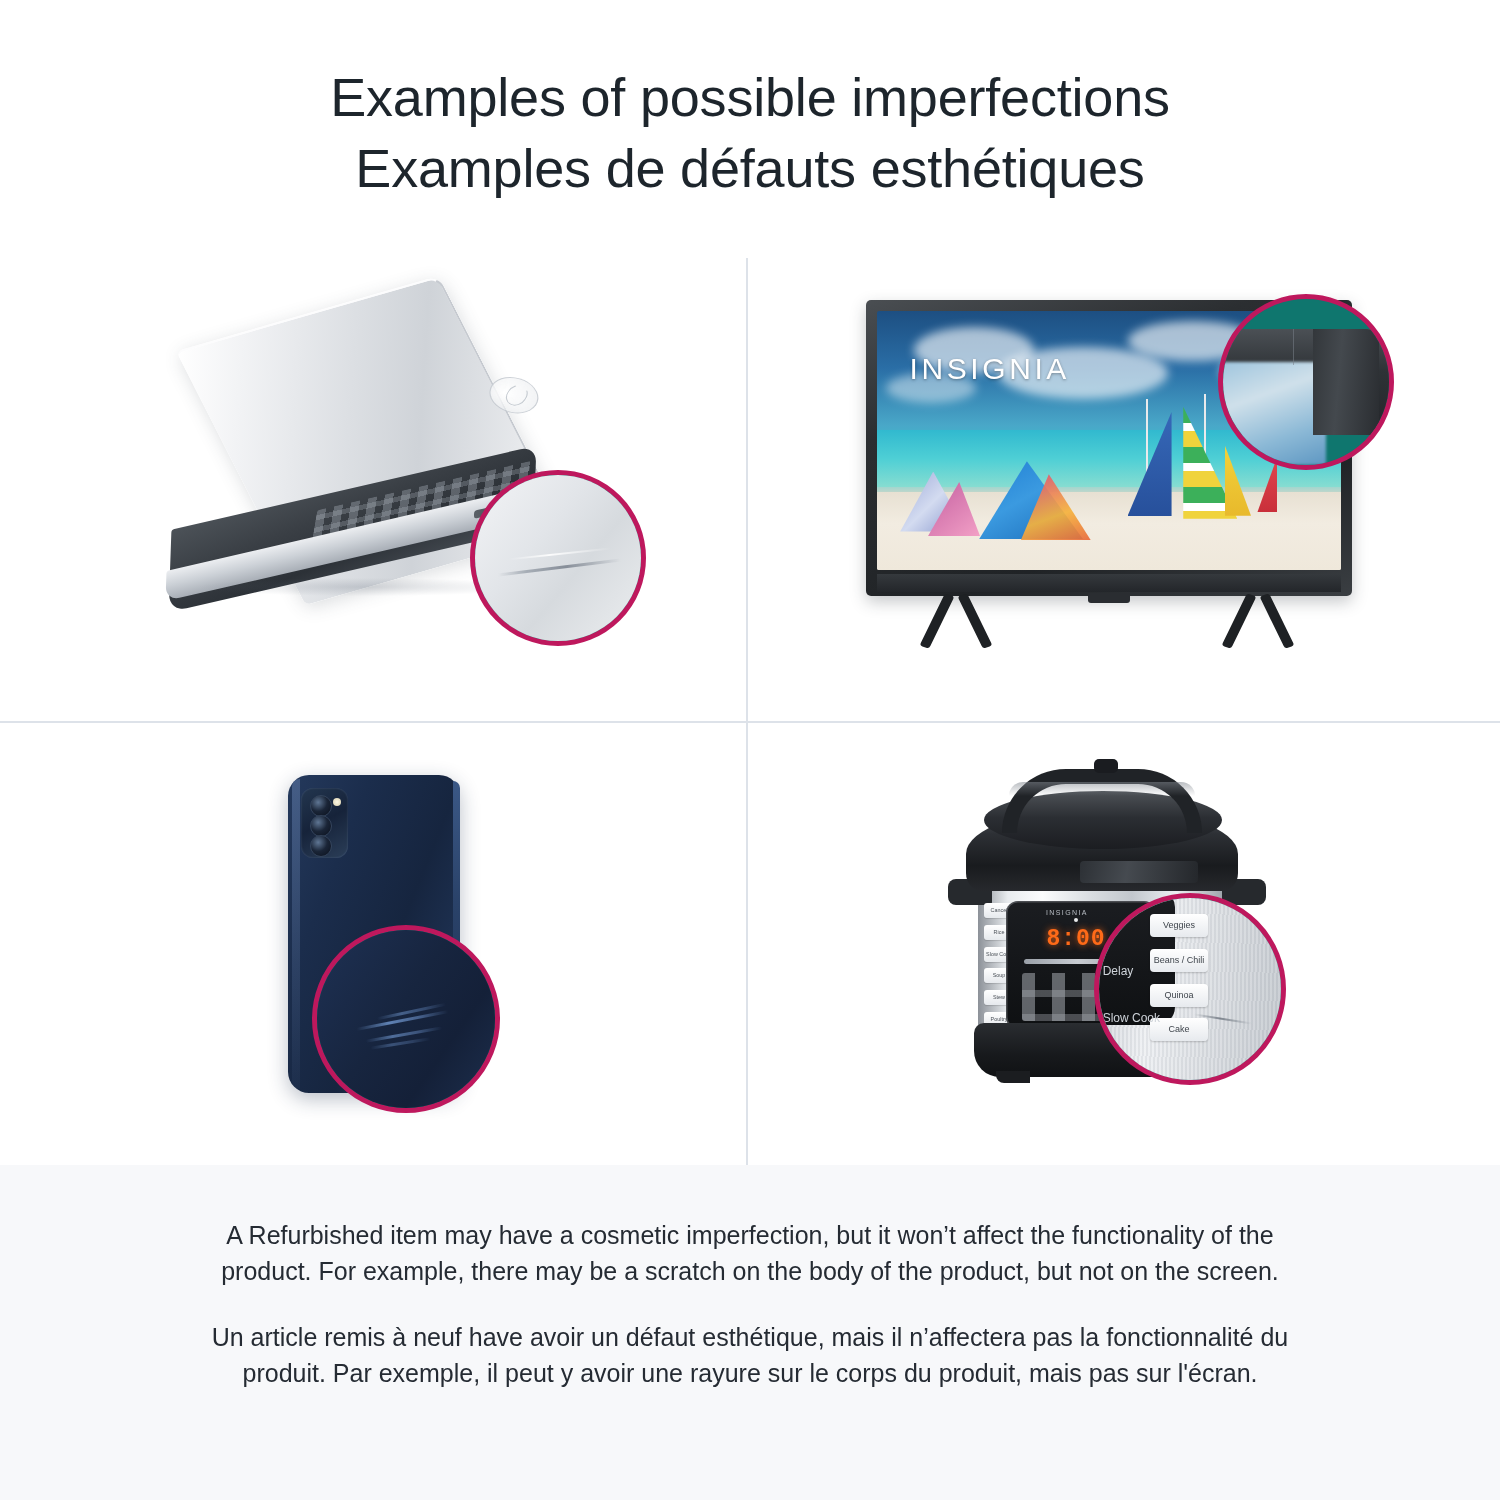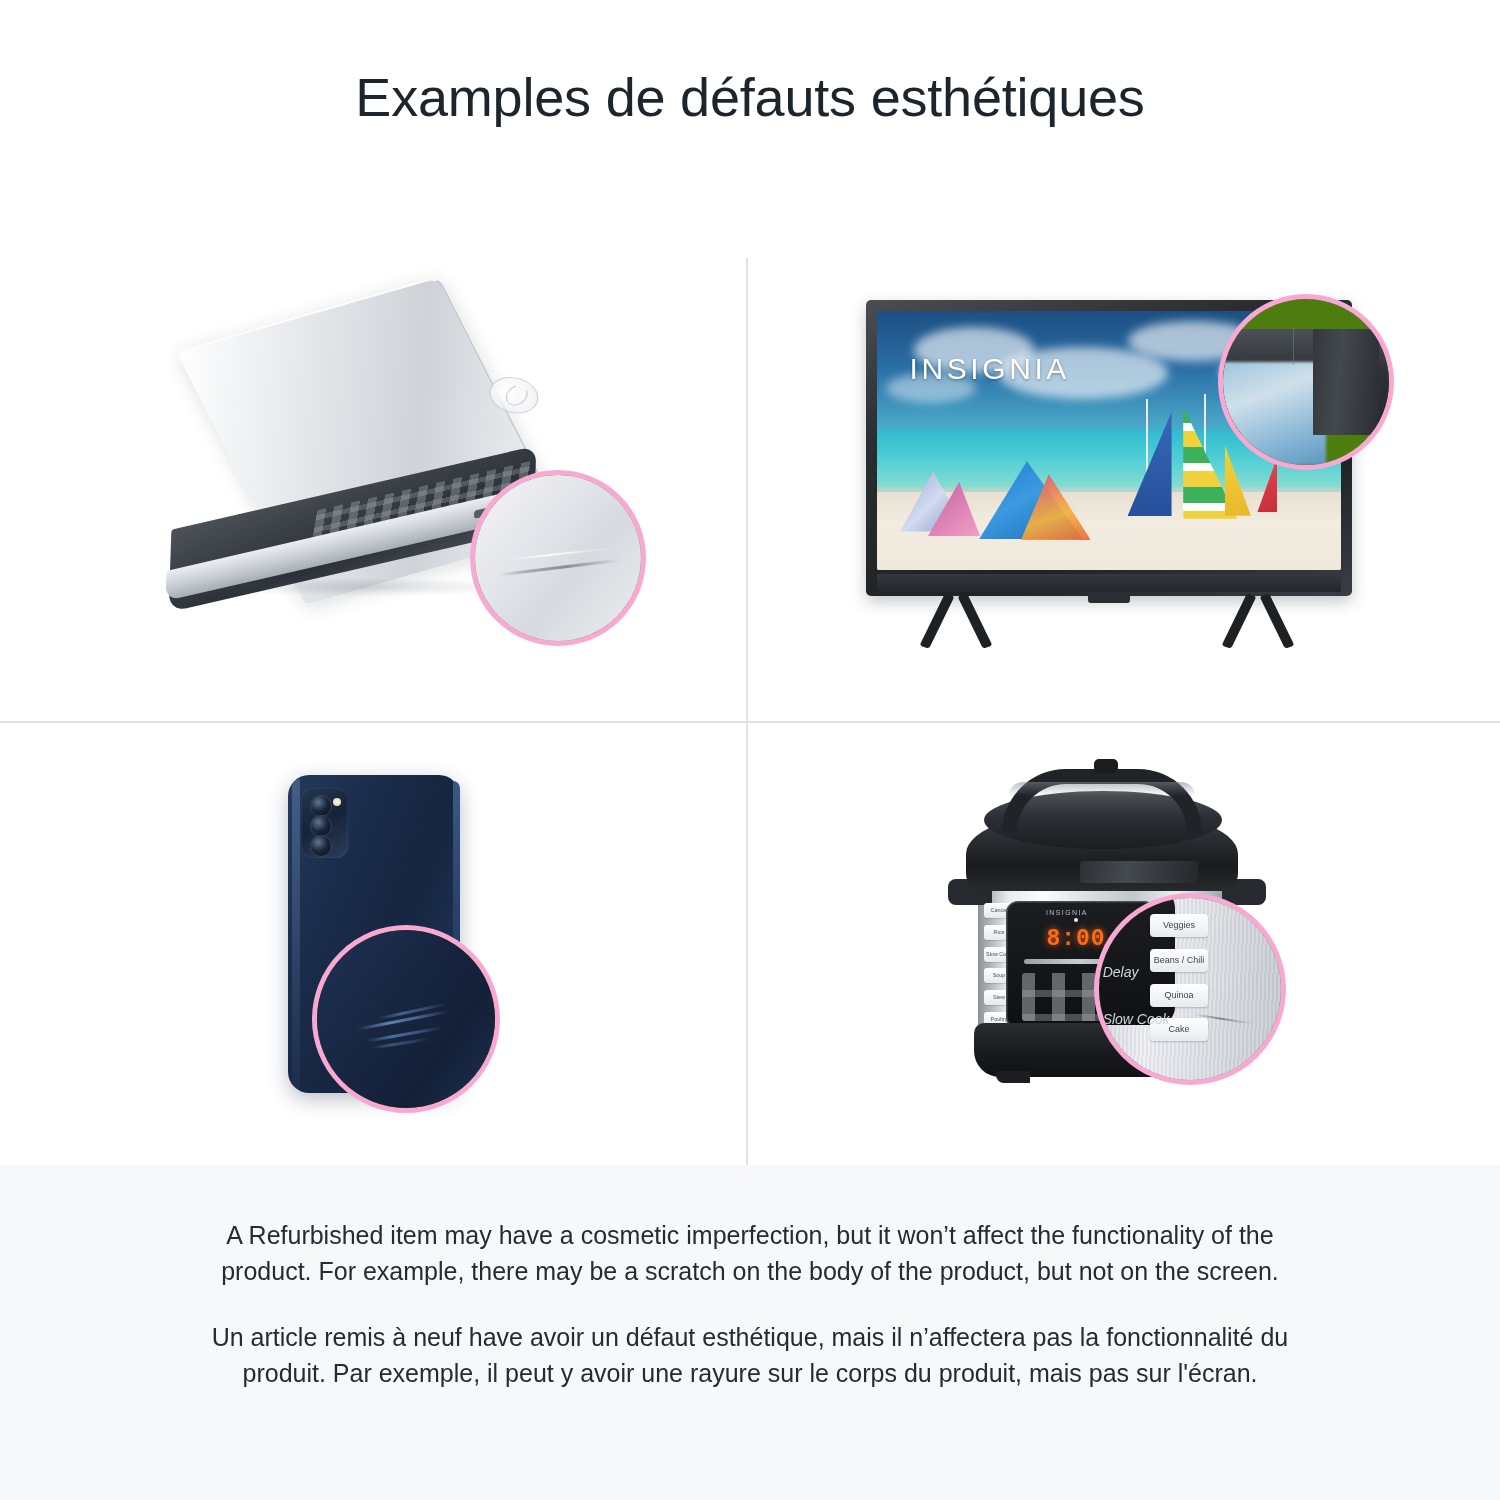--- a/index.html
+++ b/index.html
@@ -29,22 +29,22 @@
     display: grid; grid-template-columns: 748px 752px; grid-template-rows: 465px 442px;
   }
   .cell { position: relative; overflow: hidden; background: #ffffff; }
   .cell.b-right { border-right: 2px solid #dde2e9; }
   .cell.b-bottom { border-bottom: 2px solid #dde2e9; }
   .stage { position: absolute; inset: 0; }
 
   
   .magnifier {
     position: absolute; border-radius: 50%;
-    border: 5px solid #f9a8d4; overflow: hidden; z-index: 40;
-    background: #4d7c0f;
+    border: 5px solid #be185d; overflow: hidden; z-index: 40;
+    background: #0f766e;
   }
 
   
   .laptop-wrap { position: absolute; left: 160px; top: 32px; width: 420px; height: 360px; }
   .lid {
     position: absolute; left: 78px; top: 8px; width: 268px; height: 285px;
     background: linear-gradient(118deg,#ffffff 0%,#f2f3f5 16%,#dcdfe3 44%,#cfd3d8 62%,#e6e8eb 86%,#f6f7f8 100%);
     transform: rotate(-27deg) skewY(11deg);
     border-radius: 7px 12px 8px 6px;
     box-shadow: 0 4px 18px rgba(60,70,85,0.18);
@@ -375,23 +375,22 @@
     background: linear-gradient(180deg,#ffffff,#e7eaee);
     border-radius:4px; color:#3f454c; font-size:9px; line-height:11px;
     display:flex; align-items:center; justify-content:center; text-align:center;
     font-family:"Liberation Sans", sans-serif; box-shadow:0 1px 2px rgba(0,0,0,0.2);
   }
   .mag-cooker .zb1{ top:9%; }
   .mag-cooker .zb2{ top:28%; }
   .mag-cooker .zb3{ top:47%; }
   .mag-cooker .zb4{ top:66%; }
   .mag-cooker .zlbl{
-    position:absolute; left:2%; color:#cfd4da; font-size:14px;
+    position:absolute; left:2%; color:#cfd4da; font-size:12px;
     font-family:"Liberation Sans", sans-serif;
-    font-style:italic;
   }
   .mag-cooker .zl1{ top:36%; } .mag-cooker .zl2{ top:62%; }
   .mag-cooker .ck-scratch{
     position:absolute; left:52%; top:66%; width:32%; height:2px;
     background: linear-gradient(90deg, rgba(110,118,128,0) 0%, rgba(104,112,122,0.8) 45%, rgba(110,118,128,0) 100%);
     transform: rotate(9deg); filter: blur(0.4px);
   }
 
   
   .footer {
@@ -406,20 +405,21 @@
     max-width: 1120px;
   }
   .para + .para { margin-top: 30px; }
 </style>
 </head>
 <body>
 
 <div class="page">
 
   <div class="header">
+    <div class="title-line">Examples of possible imperfections</div>
     <div class="title-line">Examples de défauts esthétiques</div>
   </div>
 
   <div class="grid">
 
     <div class="cell b-right b-bottom">
       <div class="stage">
         <div class="laptop-wrap">
           <div class="lid-edge"></div>
           <div class="lid">

